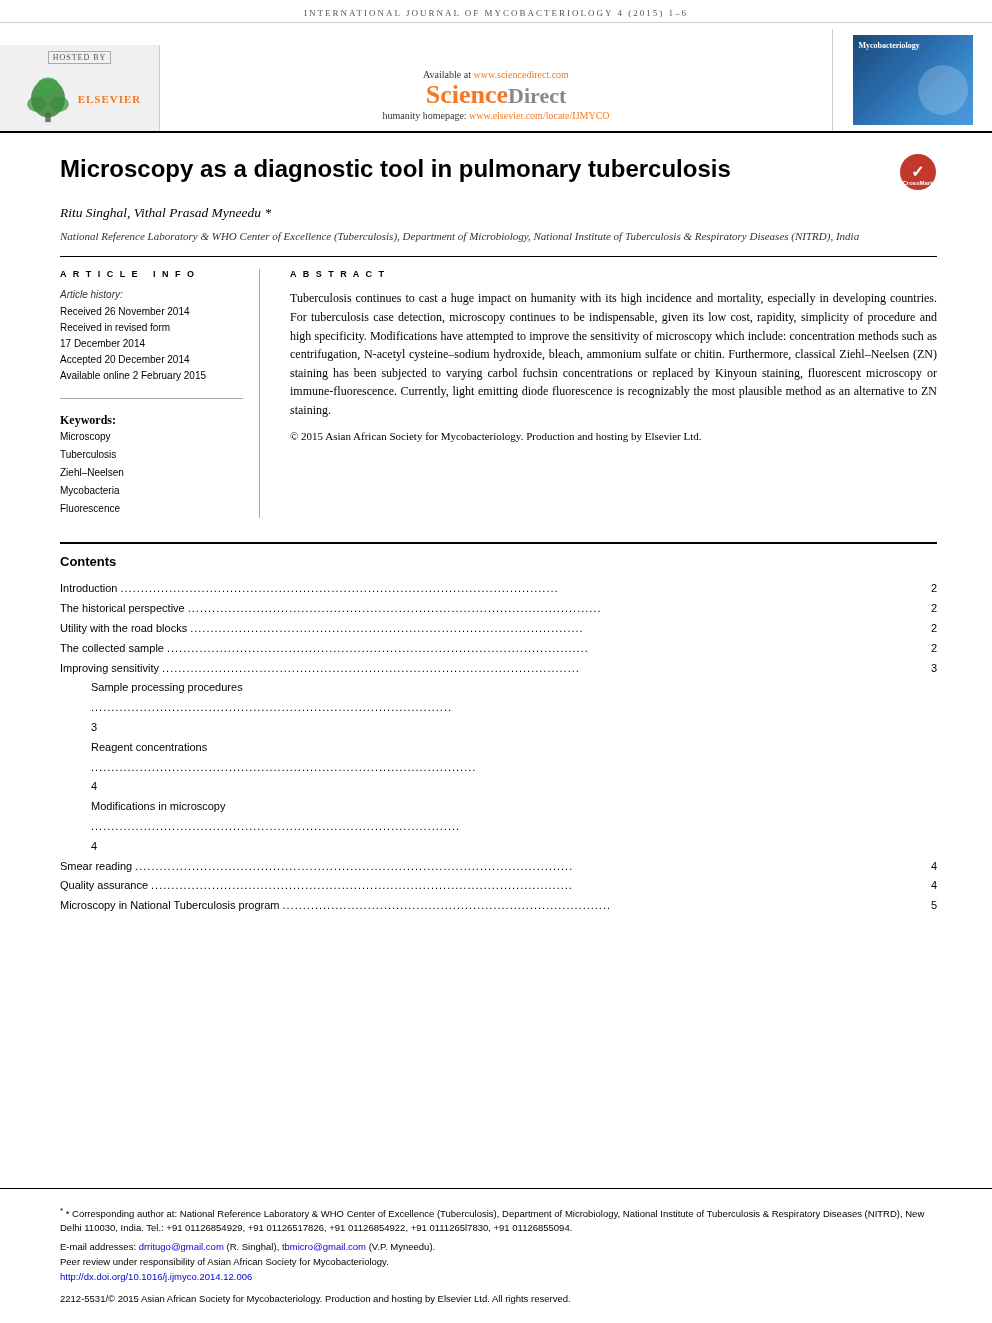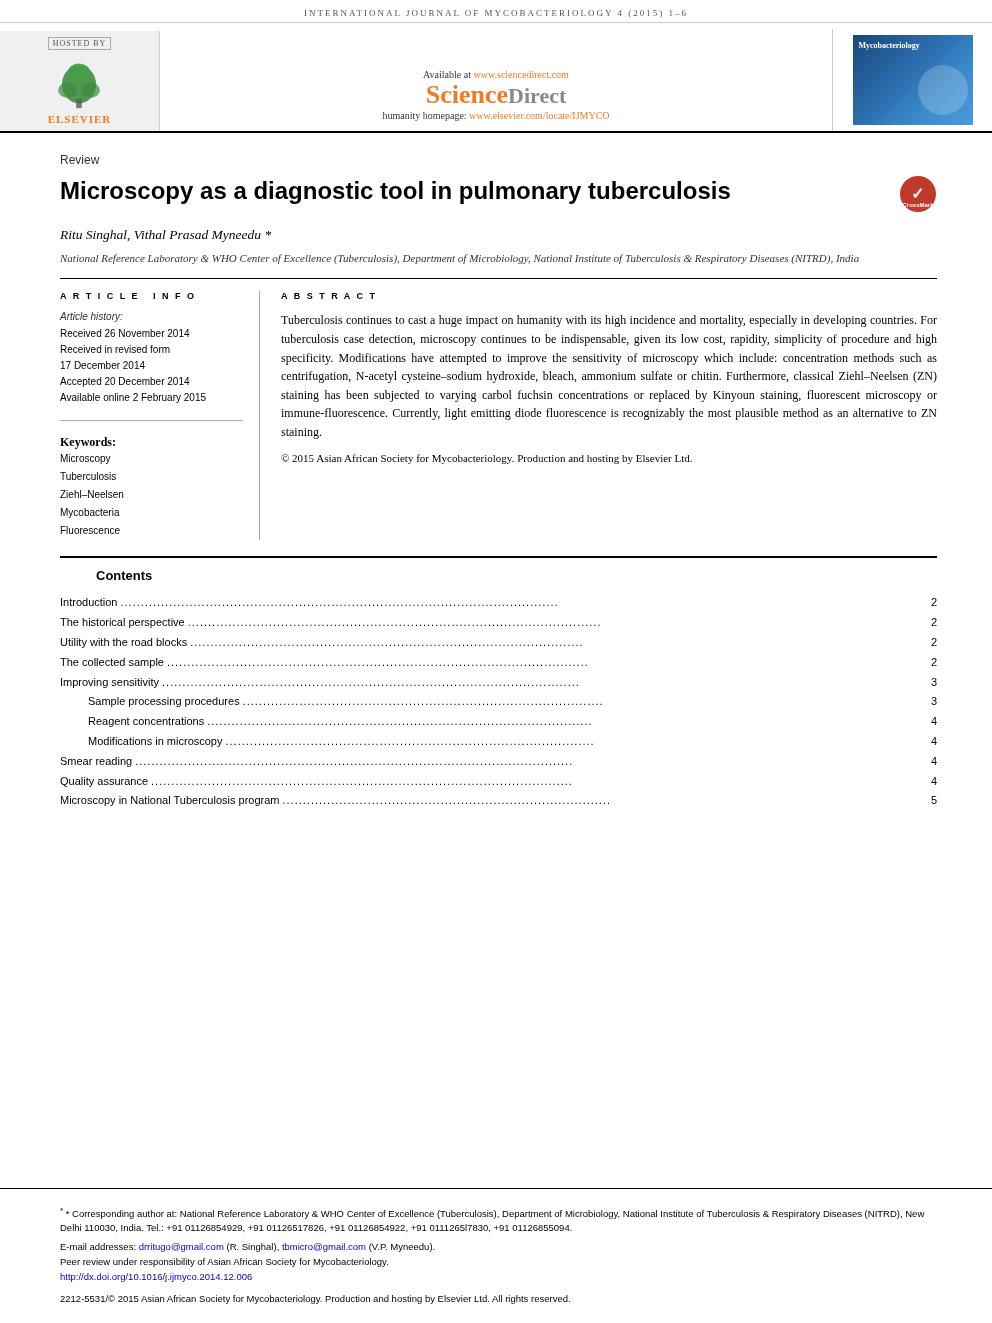--- a/index.html
+++ b/index.html
@@ -55,21 +55,21 @@
       letter-spacing: 1px;
       text-transform: uppercase;
       color: #555;
       border: 1px solid #aaa;
       padding: 1px 4px;
       margin-bottom: 6px;
     }
 
     .elsevier-logo {
       display: flex;
-      flex-direction: column;
+      flex-direction: row;
       align-items: center;
     }
 
     .elsevier-tree {
       width: 60px;
       height: 55px;
     }
 
     .elsevier-text {
       font-size: 11px;
@@ -212,22 +212,22 @@
       color: #333;
       line-height: 1.4;
       margin-bottom: 12px;
       border-bottom: 1px solid #000;
       padding-bottom: 12px;
     }
 
     
     .two-col {
       display: flex;
-      gap: 21px;
-      margin-bottom: 16px;
+      gap: 30px;
+      margin-bottom: 24px;
     }
 
     .col-left {
       width: 200px;
       flex-shrink: 0;
       border-right: 1px solid #aaa;
       padding-right: 16px;
     }
 
     .col-right {
@@ -297,34 +297,34 @@
       margin-top: 10px;
       border-top: 2px solid #000;
       padding-top: 10px;
     }
 
     .contents-title {
       font-size: 13px;
       font-weight: bold;
       font-family: Arial, sans-serif;
       margin-bottom: 10px;
-      margin-left: 36px;
     }
 
     .contents-item {
       display: flex;
       align-items: baseline;
       font-size: 11px;
       font-family: Arial, sans-serif;
       line-height: 1.8;
       color: #000;
     }
 
     .contents-item.indented {
       padding-left: 28px;
+      flex-direction: column;
     }
 
     .contents-label {
       white-space: nowrap;
       flex-shrink: 0;
     }
 
     .contents-dots {
       flex: 1;
       overflow: hidden;
@@ -403,21 +403,20 @@
       <div class="journal-cover">
         <div class="journal-cover-title">Mycobacteriology</div>
         <div class="journal-cover-img"></div>
       </div>
     </div>
 
   </div>
 
   <div class="main-content">
 
-    <div class="section-label">Review</div>
 
     <div class="article-title">
       <span>Microscopy as a diagnostic tool in pulmonary tuberculosis</span>
       <svg class="crossmark-badge" viewBox="0 0 38 38">
         <circle cx="19" cy="19" r="18" fill="#c0392b"></circle>
         <text x="19" y="24" text-anchor="middle" font-size="16" fill="white" font-weight="bold">✓</text>
         <text x="19" y="32" text-anchor="middle" font-size="6" fill="white">CrossMark</text>
       </svg>
     </div>
 

